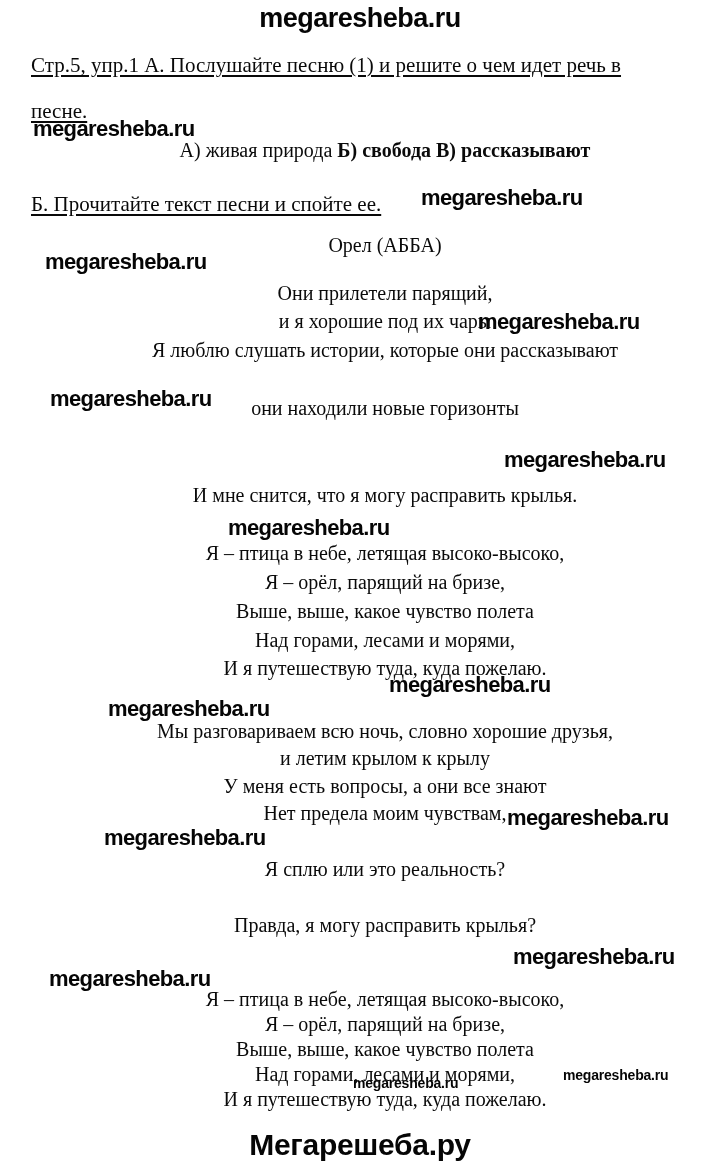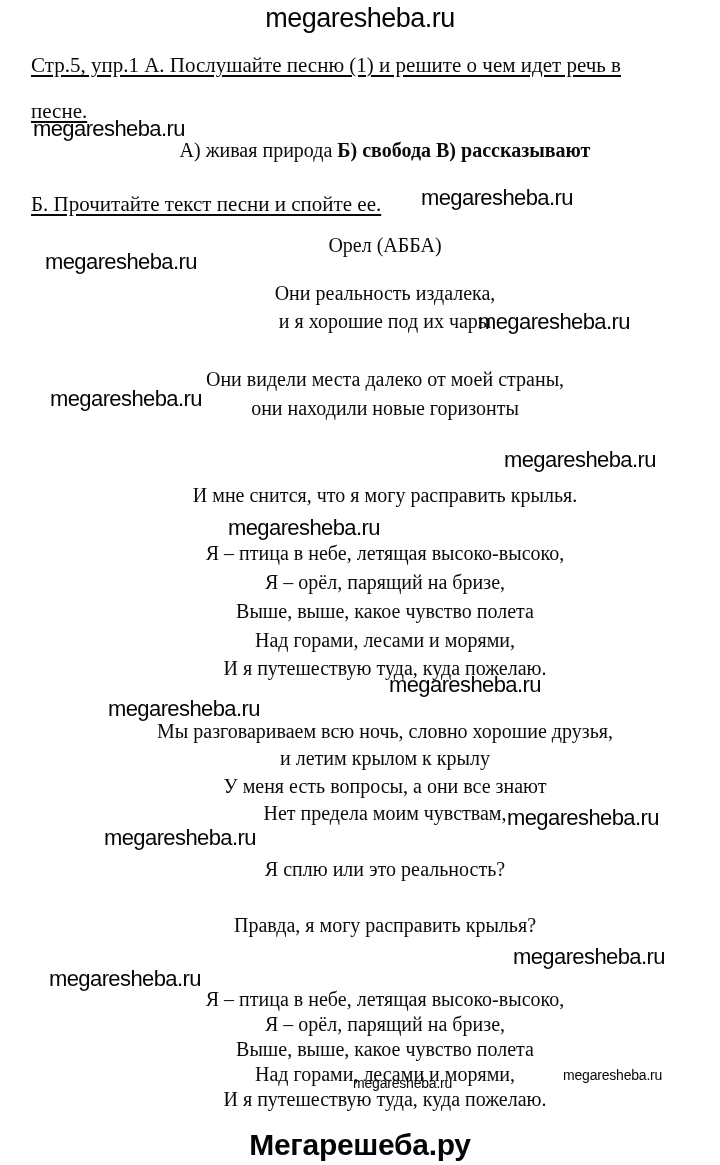--- a/index.html
+++ b/index.html
@@ -9,21 +9,21 @@
     background: #ffffff;
     position: relative;
     overflow: hidden;
     color: #0a0a0a;
     font-family: "Liberation Serif", serif;
   }
   
   .wm {
     position: absolute;
     font-family: "Liberation Sans", sans-serif;
-    font-weight: 400;
+    font-weight: 700;
     font-size: 22px;
     letter-spacing: -0.6px;
     color: #050505;
     white-space: nowrap;
   }
   .wm-header {
     left: 0; right: 0; top: 3px;
     text-align: center;
     font-size: 27px;
     letter-spacing: -0.5px;
@@ -101,23 +101,23 @@
 <div class="wm wm-sm" style="left:563px;top:1067px">megaresheba.ru</div>
 
 <div class="task-line" style="top:192px">Б. Прочитайте текст песни и спойте ее.</div>
 
 <div class="col">
 
   <div class="cline options-line" style="top:139px"><span>А) живая природа </span><b>Б) свобода В) рассказывают</b></div>
 
   <div class="cline song-title" style="top:234px">Орел (АББА)</div>
 
-  <div class="cline" style="top:282px">Они реальность издалека,</div>
+  <div class="cline" style="top:282px">Они прилетели парящий,</div>
   <div class="cline" style="top:310px">и я хорошие под их чары</div>
-  <div class="cline" style="top:368px">Они видели места далеко от моей страны,</div>
+  <div class="cline" style="top:339px">Я люблю слушать истории, которые они рассказывают</div>
   <div class="cline" style="top:397px">они находили новые горизонты</div>
   <div class="cline" style="top:484px">И мне снится, что я могу расправить крылья.</div>
 
   <div class="cline" style="top:542px">Я – птица в небе, летящая высоко-высоко,</div>
   <div class="cline" style="top:571px">Я – орёл, парящий на бризе,</div>
   <div class="cline" style="top:600px">Выше, выше, какое чувство полета</div>
   <div class="cline" style="top:629px">Над горами, лесами и морями,</div>
   <div class="cline" style="top:657px">И я путешествую туда, куда пожелаю.</div>
 
   <div class="cline" style="top:720px">Мы разговариваем всю ночь, словно хорошие друзья,</div>

